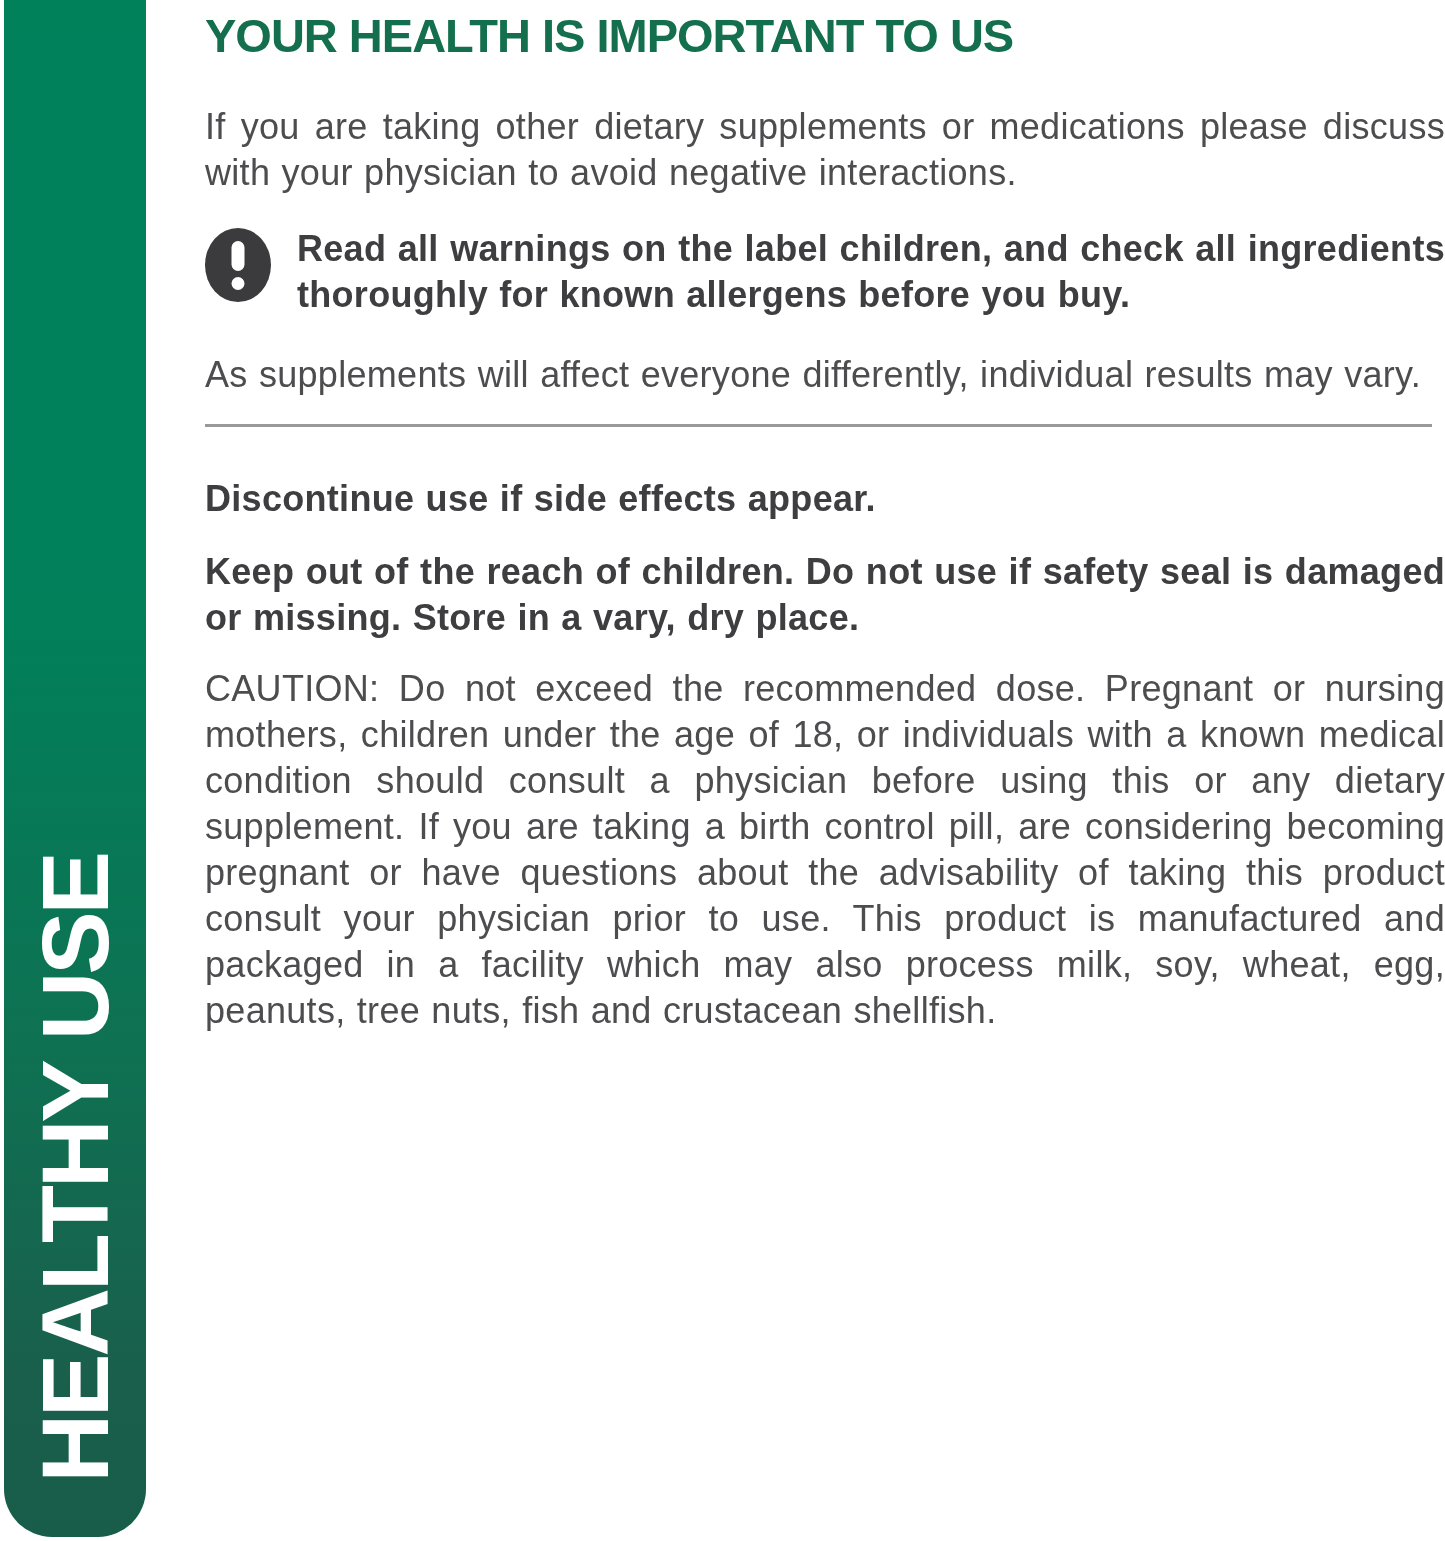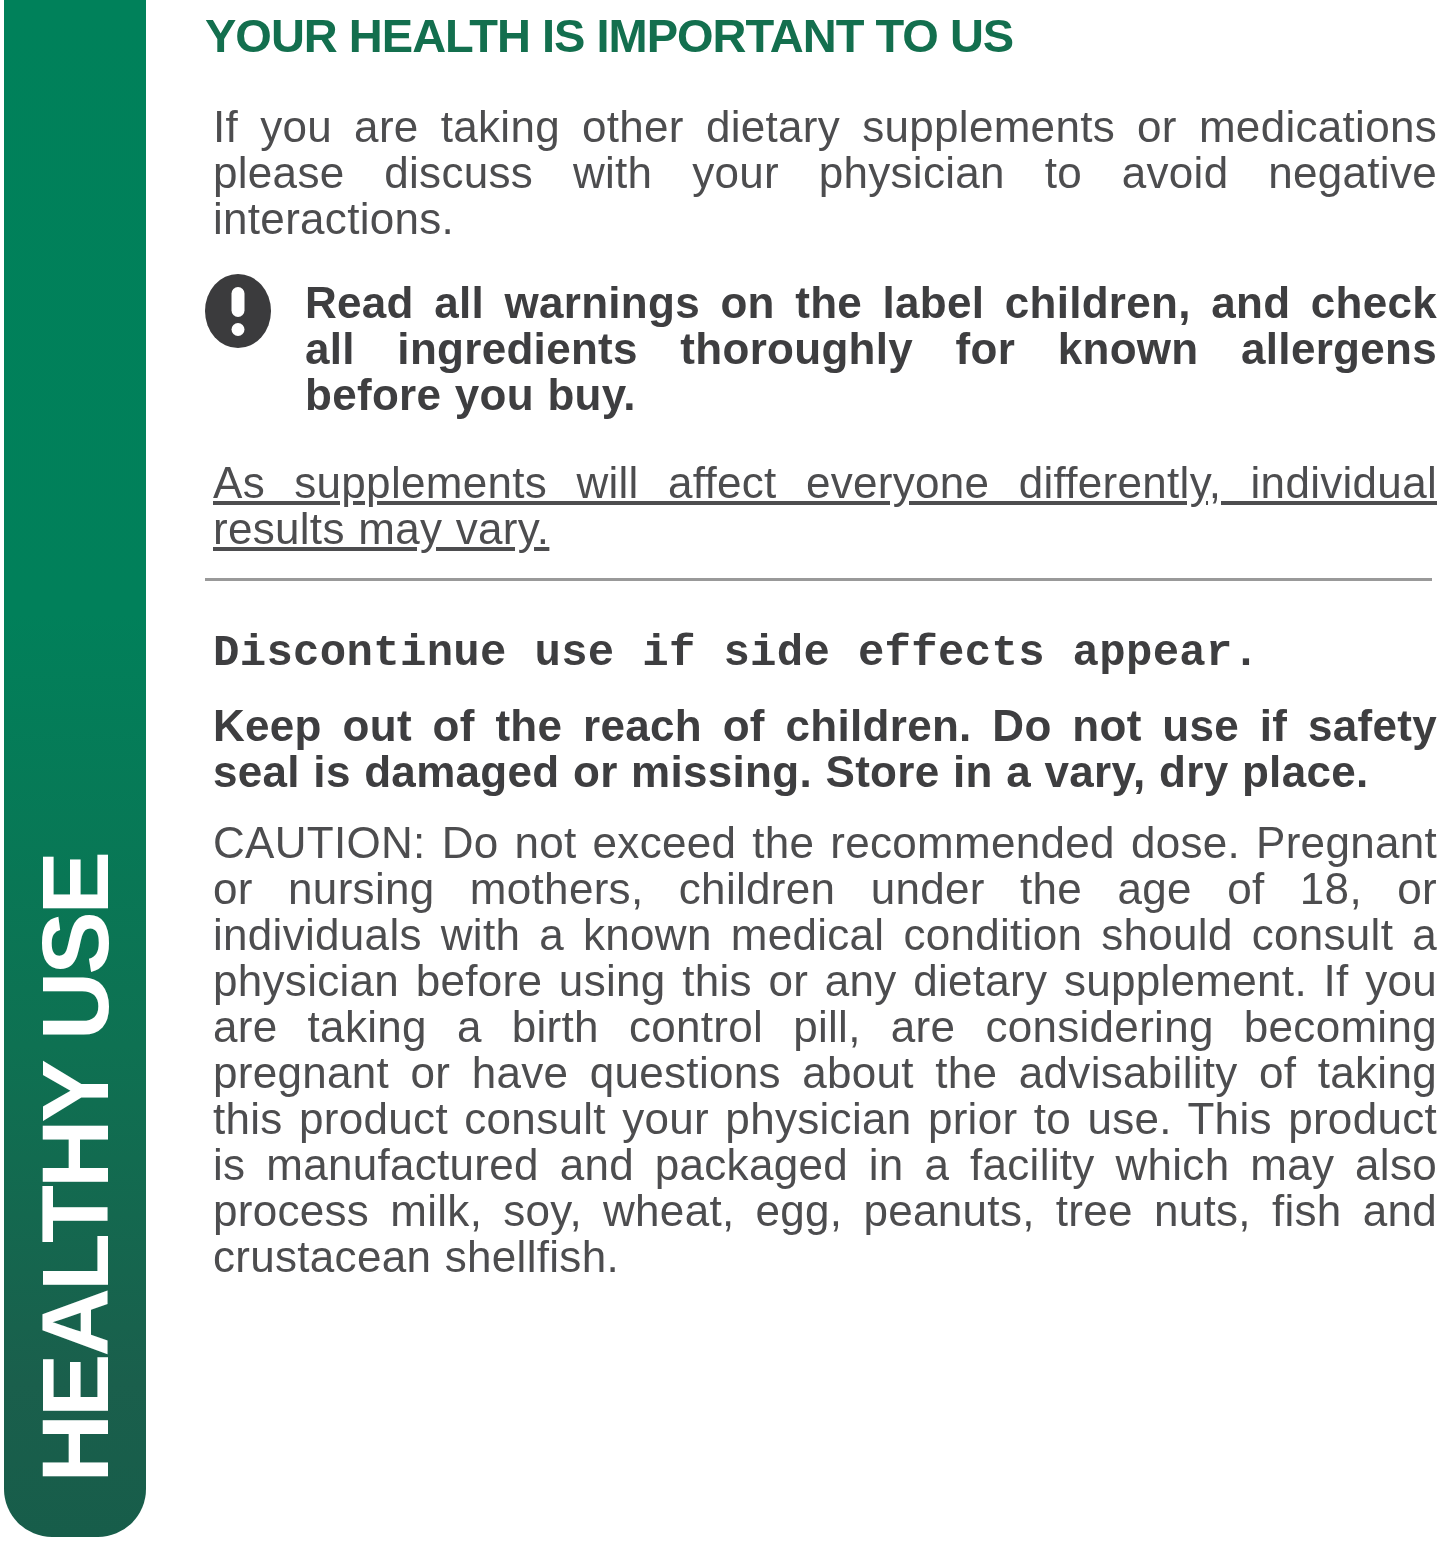--- a/index.html
+++ b/index.html
@@ -58,44 +58,44 @@
     margin: 0;
     padding-top: 3px;
     font-size: 47px;
     line-height: 66px;
     font-weight: bold;
     letter-spacing: -1px;
     color: #136F4E;
     white-space: nowrap;
   }
   .body-text {
-    margin: 8px;
-    font-size: 44px;
+    margin: 0;
+    font-size: 36px;
     line-height: 46px;
     color: #4D4D4F;
     letter-spacing: 0.3px;
     word-spacing: 1px;
     text-align: justify;
     text-align-last: left;
   }
   .bold-text {
     font-weight: bold;
     color: #3E3E40;
   }
   .intro        { margin-top: 35px; }
   .warning-row  { margin-top: 30px; display: flex; align-items: flex-start; }
-  .results      { margin-top: 34px; text-decoration: underline; }
+  .results      { margin-top: 34px; }
   .divider {
     margin: 26px 0 0 0;
     border: none;
     height: 3px;
     width: 1227px;
     background: #999999;
   }
-  .discontinue  { margin-top: 49px; font-family: Liberation Mono, monospace; }
+  .discontinue  { margin-top: 49px; }
   .keep-out     { margin-top: 27px; }
   .caution      { margin-top: 25px; }
 
   
   .alert-icon {
     flex: 0 0 auto;
     position: relative;
     width: 66px;
     height: 74px;
     margin: 2px 26px 0 0;

